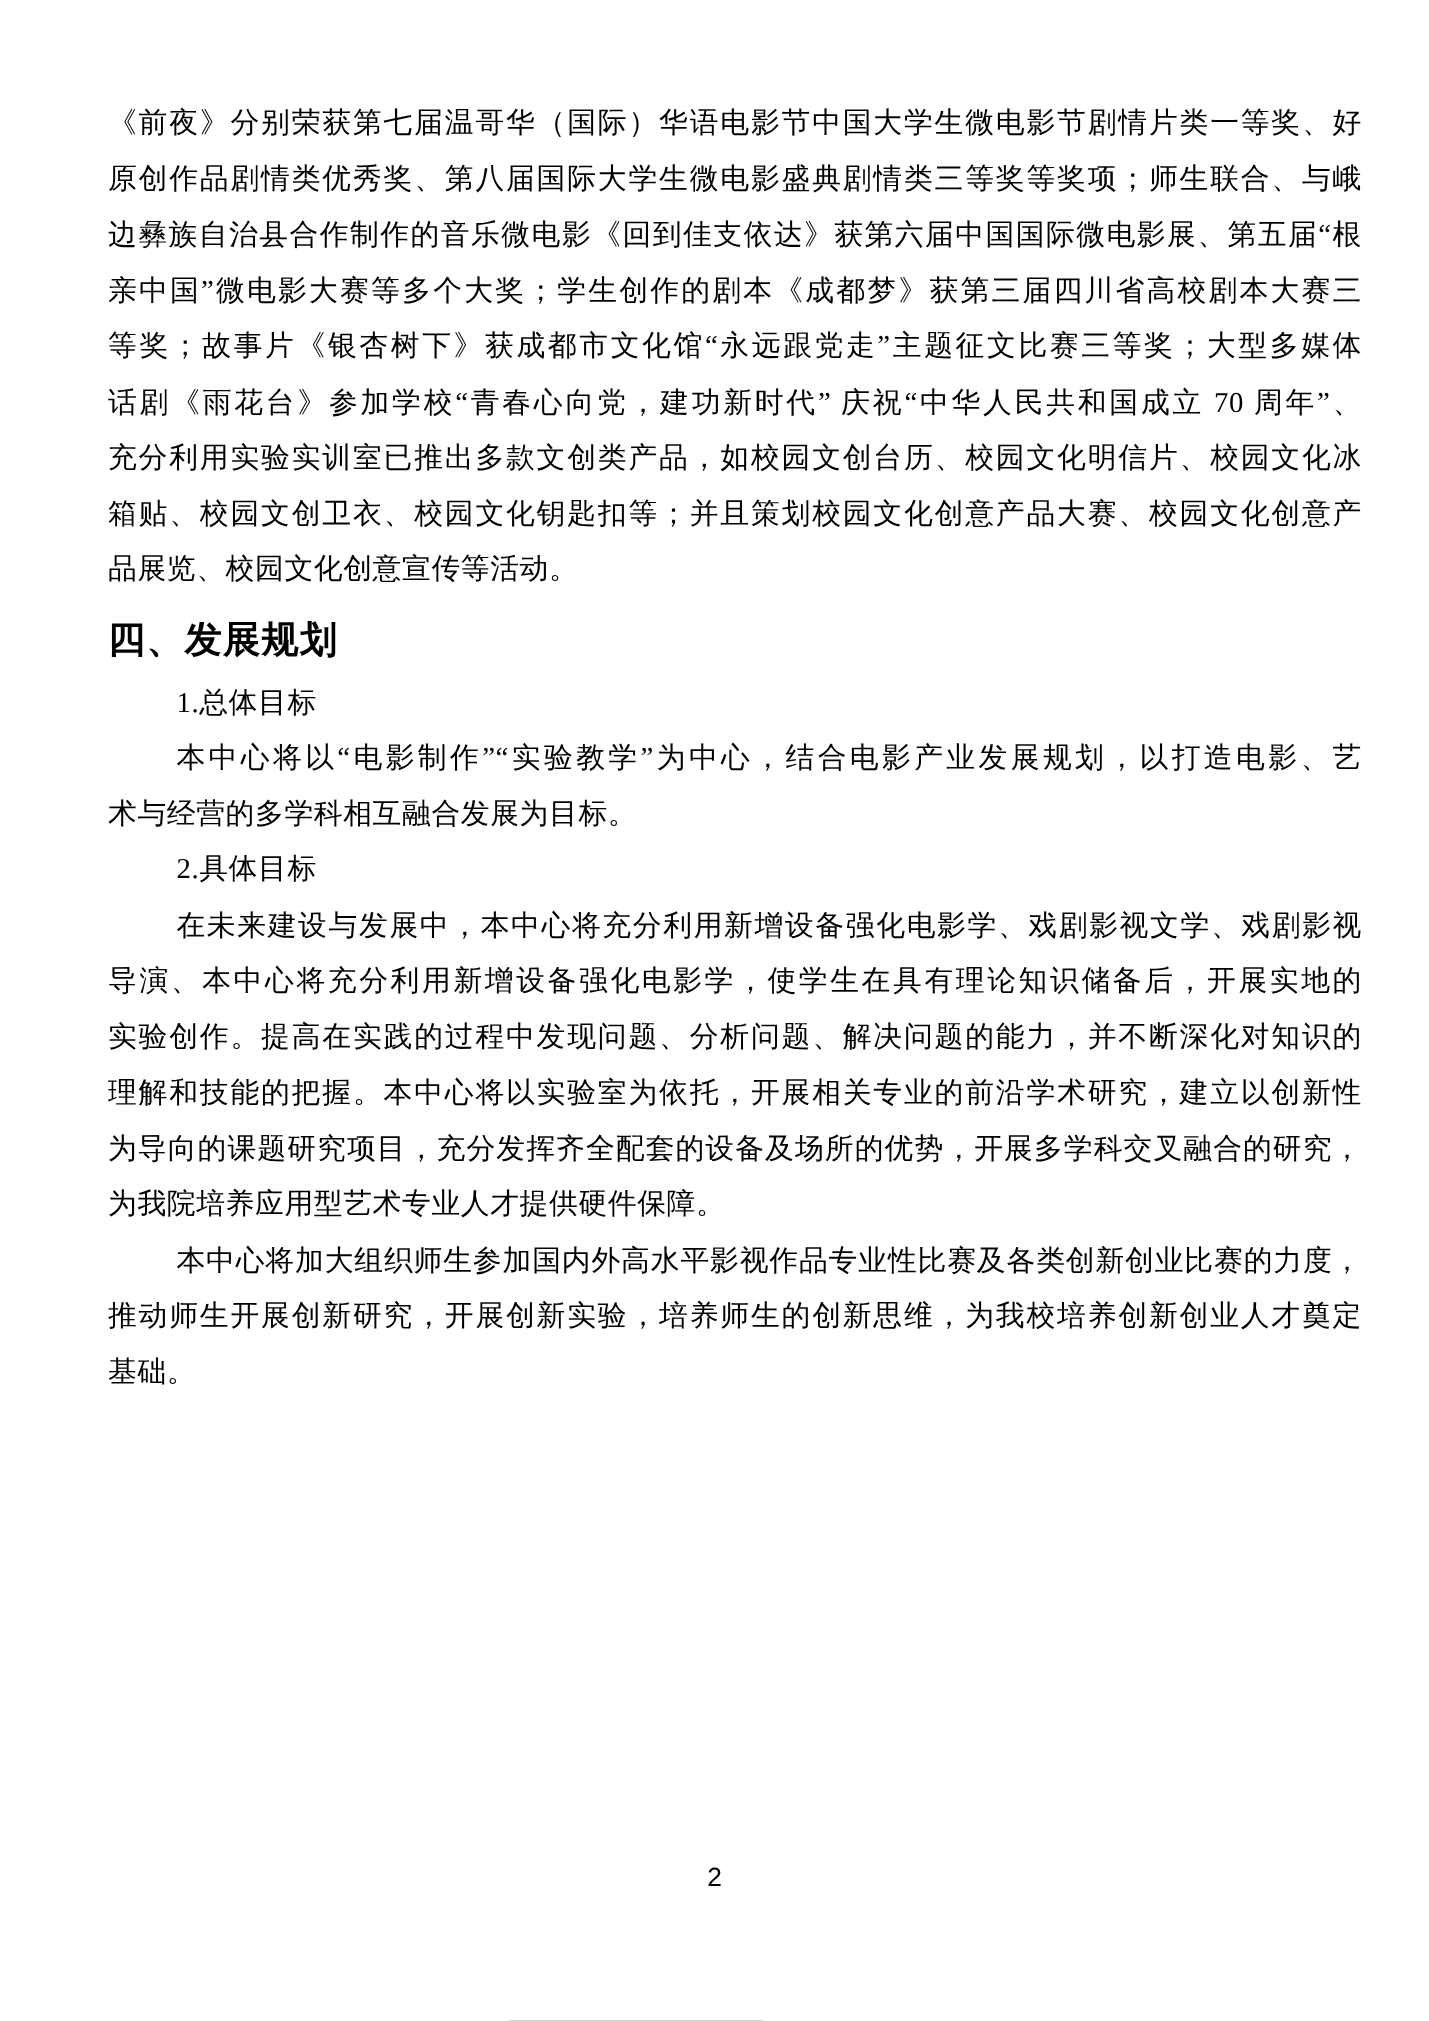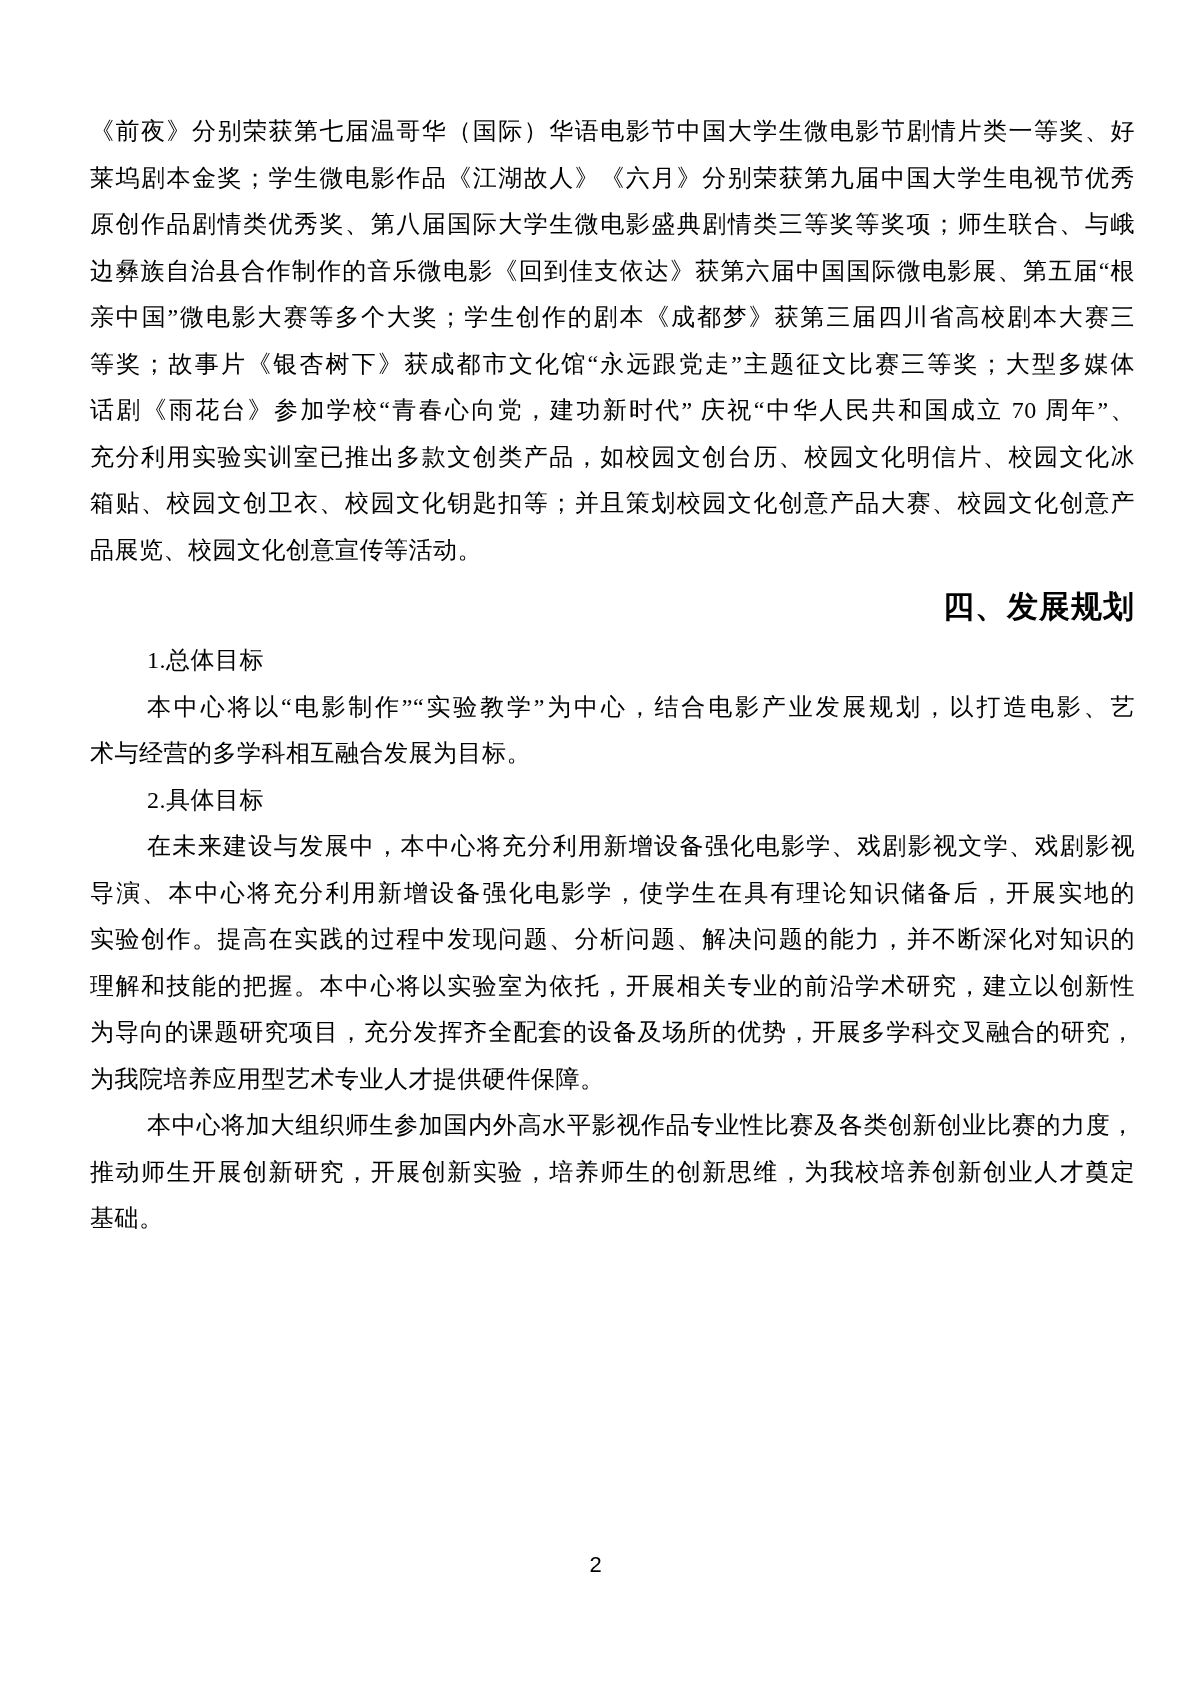--- a/index.html
+++ b/index.html
@@ -2,21 +2,21 @@
 <html><head>
 <meta charset="utf-8">
 <style>
   html,body{margin:0;padding:0;background:#888;}
   .page{
     position:relative;
     width:1191px;height:1684px;
     margin:0 auto;
     background:#ffffff;
     box-sizing:border-box;
-    padding:108px 56px 0 90px;
+    padding:80px 56px 0 90px;
     font-family:"Liberation Serif","DejaVu Serif",serif;
     color:#000000;
     overflow:hidden;
   }
   .ln{
     font-size:24px;
     line-height:46.5px;
     height:46.5px;
     text-align:justify;
     text-align-last:justify;
@@ -32,41 +32,39 @@
     padding-left:57px;
   }
   .heading{
     margin:6px 0 2px 0;
     font-size:31px;
     font-weight:bold;
     line-height:56px;
     height:56px;
     font-family:"Liberation Sans","DejaVu Sans",sans-serif;
     letter-spacing:1px;
-    text-align:right;
   }
   .page-number{
     position:absolute;
     top:1552px;
     left:0;
     width:100%;
     text-align:center;
     font-size:22px;
     font-family:"Liberation Sans","DejaVu Sans",sans-serif;
     color:#000;
   }
 </style>
 </head>
 <body>
 
 <div class="page">
 
   <div>
     <div class="ln">《前夜》分别荣获第七届温哥华（国际）华语电影节中国大学生微电影节剧情片类一等奖、好</div>
-    <div class="ln">莱坞剧本金奖；学生微电影作品《江湖故人》《六月》分别荣获第九届中国大学生电视节优秀</div>
     <div class="ln">原创作品剧情类优秀奖、第八届国际大学生微电影盛典剧情类三等奖等奖项；师生联合、与峨</div>
     <div class="ln">边彝族自治县合作制作的音乐微电影《回到佳支依达》获第六届中国国际微电影展、第五届“根</div>
     <div class="ln">亲中国”微电影大赛等多个大奖；学生创作的剧本《成都梦》获第三届四川省高校剧本大赛三</div>
     <div class="ln">等奖；故事片《银杏树下》获成都市文化馆“永远跟党走”主题征文比赛三等奖；大型多媒体</div>
     <div class="ln">话剧《雨花台》参加学校“青春心向党，建功新时代” 庆祝“中华人民共和国成立 70 周年”、</div>
     <div class="ln">充分利用实验实训室已推出多款文创类产品，如校园文创台历、校园文化明信片、校园文化冰</div>
     <div class="ln">箱贴、校园文创卫衣、校园文化钥匙扣等；并且策划校园文化创意产品大赛、校园文化创意产</div>
     <div class="ln end">品展览、校园文化创意宣传等活动。</div>
   </div>
 

